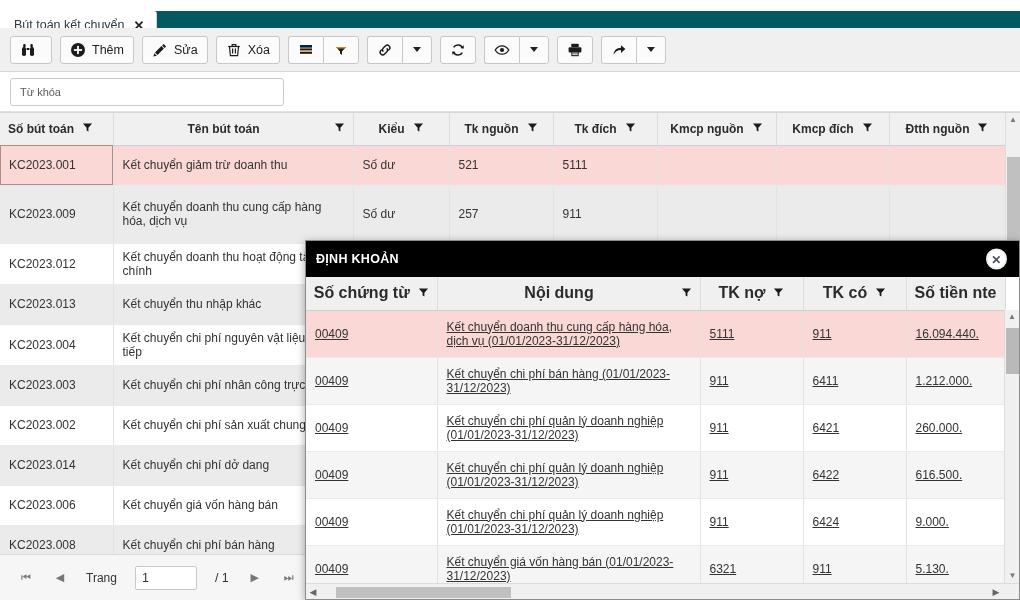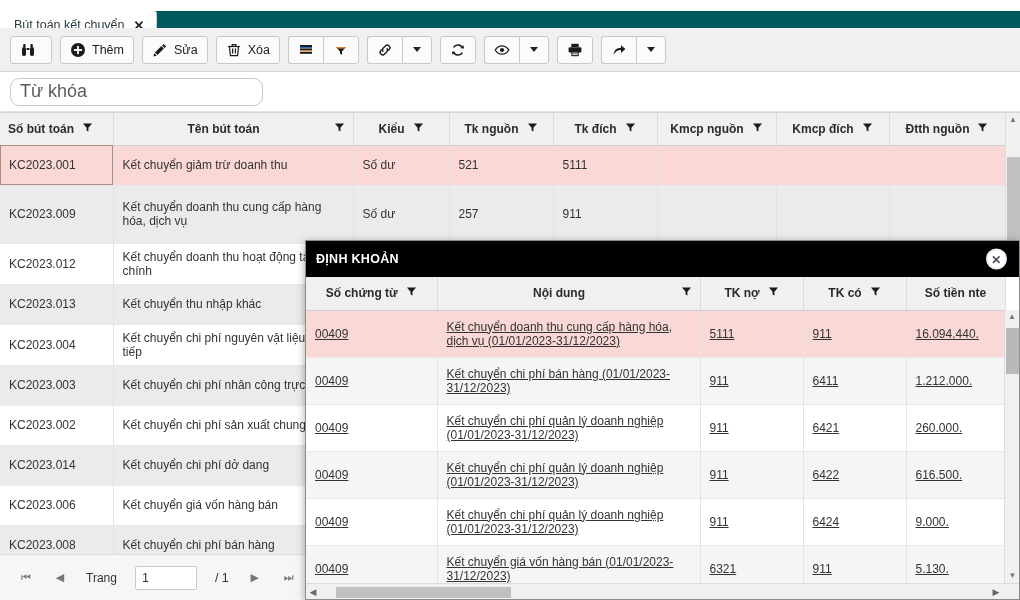--- a/index.html
+++ b/index.html
@@ -57,22 +57,22 @@
   }
   .ico { width:16px; height:16px; display:block; }
 
   
   .searchbar {
     position:absolute; left:0; top:72px; width:1020px; height:40px;
     background:#ffffff; border-bottom:1px solid #e2e2e2;
     display:flex; align-items:center; padding-left:10px;
   }
   .search-input {
-    width:253px; height:28px; border:1px solid #c9c9c9; border-radius:9px;
-    padding:0 9px; font-size:18px; color:#333; outline:none;
+    width:274px; height:28px; border:1px solid #c9c9c9; border-radius:3px;
+    padding:0 9px; font-size:11px; color:#333; outline:none;
     font-family:"Liberation Sans", sans-serif; background:#fff;
   }
   .search-input::placeholder { color:#5b5b5b; }
 
   
   .grid-wrap {
     position:absolute; left:0; top:112px; width:1020px; height:432px;
     background:#fff; border-top:1px solid #d6d6d6;
   }
   table.grid { border-collapse:collapse; table-layout:fixed; width:1005px; }
@@ -133,21 +133,21 @@
     position:absolute; right:12px; top:50%; transform:translateY(-50%);
     width:21px; height:21px; border-radius:50%; background:#ffffff;
     display:flex; align-items:center; justify-content:center;
     color:#4a515c; font-size:12px; font-weight:bold; cursor:pointer;
     border:2px solid #eef0f2;
   }
   .modal-body { flex:1; position:relative; overflow:hidden; background:#fff; }
   table.mgrid { border-collapse:collapse; table-layout:fixed; width:699px; }
   table.mgrid th {
     height:33px; background:#f0f0f0; border-right:1px solid #dcdcdc;
-    border-bottom:1px solid #cfcfcf; font-size:12px; font-weight:bold; color:#2b2b2b;
+    border-bottom:1px solid #cfcfcf; font-size:16px; font-weight:bold; color:#2b2b2b;
     padding:0 8px; white-space:nowrap;
   }
   table.mgrid td {
     border-right:1px solid #e3e3e3; border-bottom:1px solid #e9e9e9;
     padding:7px 9px; font-size:12px; color:#333; vertical-align:middle;
     height:47px; background:#fff;text-decoration:underline;
   }
   table.mgrid tbody tr:nth-child(even) td { background:#f5f5f5; }
   table.mgrid tbody tr.sel td { background:#fad8d5; }
   td.num { text-align:left; white-space:nowrap; }

